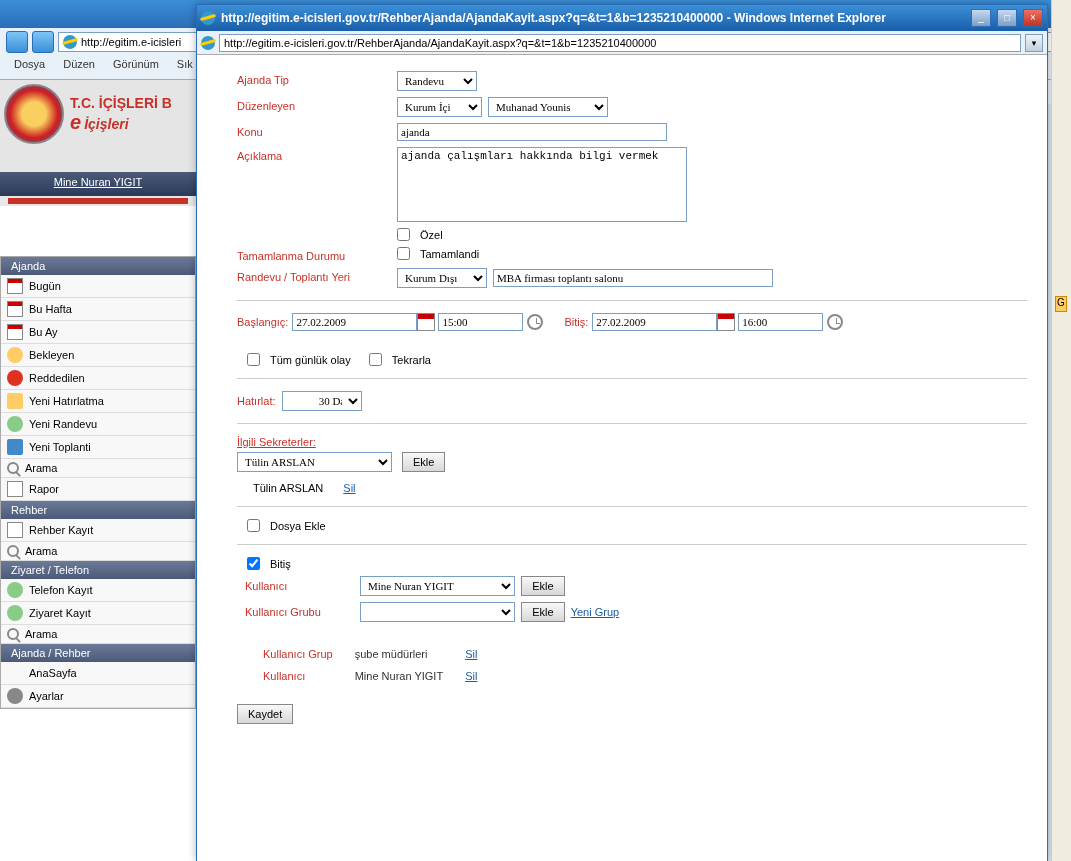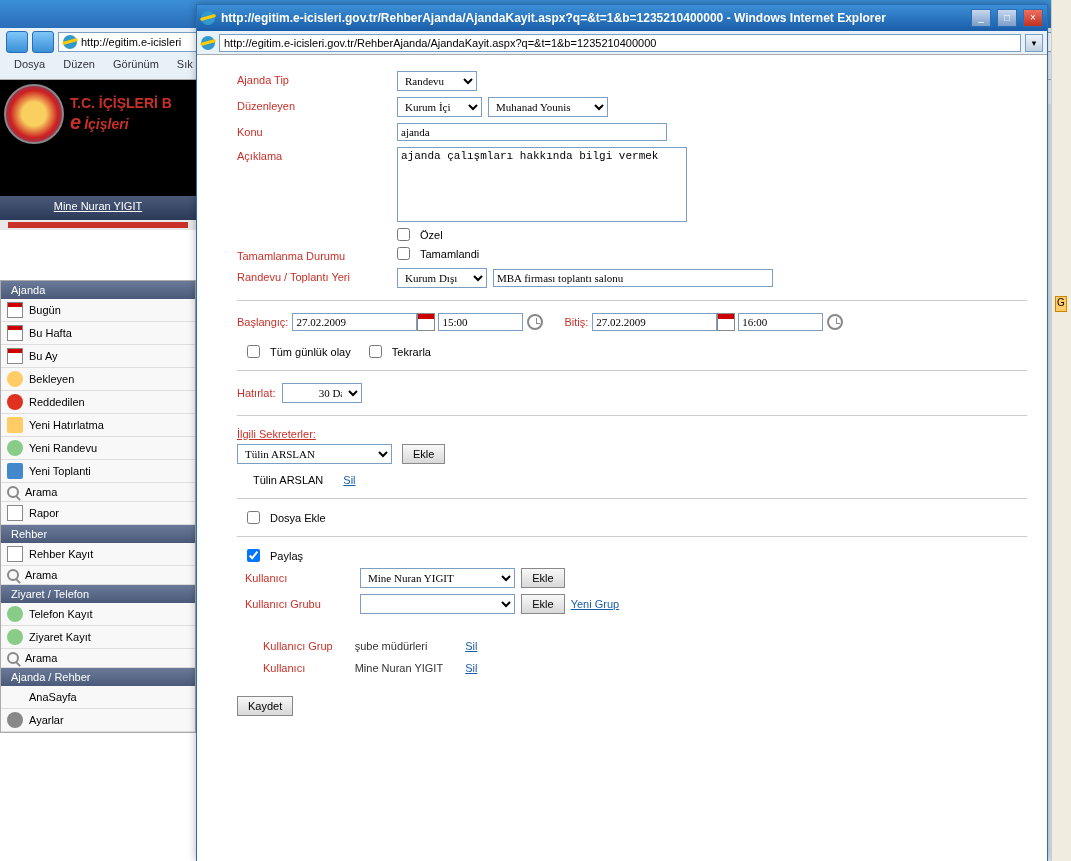--- a/index.html
+++ b/index.html
@@ -12,21 +12,21 @@
 .bg-nav { display: flex; gap: 4px; align-items: center; height: 24px; }
 .bg-nav-btn { width: 22px; height: 22px; background: linear-gradient(#7ec6f7,#3a8fd6); border: 1px solid #2a6db8; border-radius: 3px; }
 .bg-url { flex: 1; height: 20px; background: #fff; border: 1px solid #7a9ec6; padding: 2px 4px; display: flex; align-items: center; gap: 4px; }
 .bg-menu { display: flex; gap: 18px; padding: 4px 8px; color: #333; font-size: 11px; }
 .bg-tabrow { height: 24px; background: #e8f0f8; padding: 2px 6px; display: flex; gap: 4px; align-items: center; }
 .bg-tab { height: 20px; background: linear-gradient(#fff,#e0e8f0); border: 1px solid #9cb6d6; border-radius: 3px 3px 0 0; padding: 2px 8px; display: flex; align-items: center; gap: 4px; font-size: 11px; }
 .addtab { width: 18px; height: 18px; background: linear-gradient(#fff,#d0d8e0); border: 1px solid #9cb6d6; border-radius: 2px; text-align: center; line-height: 14px; color: #f0a030; font-weight: bold; }
 
 
 .site-left { position: absolute; top: 80px; left: 0; width: 196px; height: 781px; background: #fff; }
-.site-header { height: 116px; background: #000000; padding: 4px; }
+.site-header { height: 92px; background: #e5e5e5; padding: 4px; }
 .site-logo { display: flex; align-items: center; gap: 6px; }
 .logo-emblem { width: 60px; height: 60px; border-radius: 50%; background: radial-gradient(#f9d060 30%,#cc2020 60%,#3060b8); border: 2px solid #888; }
 .site-title { color: #c83028; font-weight: bold; font-size: 14px; }
 .e-logo { color: #c83028; font-weight: bold; font-size: 20px; font-style: italic; }
 .userbar { height: 24px; background: linear-gradient(#4a5a78,#2a3a58); color: #fff; padding: 4px 8px; text-align: center; }
 .userbar-name { text-decoration: underline; cursor: pointer; }
 .redbar { height: 10px; background: #e8e8e8; padding: 2px 8px; }
 .redbar-inner { height: 6px; background: #c83028; }
 
 
@@ -297,21 +297,21 @@
       <span class="date-ic"></span>
       <input type="text" style="width: 85px; margin-left: 3px;" value="15:00">
       <span class="clock-ic" style="margin-left:4px;"></span>
       <span style="color:#c83028;margin-left:21px;">Bitiş:</span>
       <input type="text" style="width: 125px; margin-left: 4px;" value="27.02.2009">
       <span class="date-ic"></span>
       <input type="text" style="width: 85px; margin-left: 3px;" value="16:00">
       <span class="clock-ic" style="margin-left:4px;"></span>
     </div>
 
-    <div class="form-row" style="margin-top:14px;">
+    <div class="form-row" style="margin-top:22px;">
       <div class="form-ctrl" style="margin-left:10px;">
         <input type="checkbox" style=""><span>Tüm günlük olay</span>
         &nbsp;&nbsp;
         <input type="checkbox" style=""><span>Tekrarla</span>
       </div>
     </div>
 
     <hr>
 
     <div class="form-row" style="align-items:center;">
@@ -341,21 +341,21 @@
         <input type="checkbox" style="">
           <span>Dosya Ekle</span>
       </div>
     </div>
 
     <hr>
 
     <div class="form-row">
       <div class="form-ctrl" style="margin-left:10px;">
         <input type="checkbox" checked="" style="">
-          <span>Paylaş</span>
+          <span>Bitiş</span>
       </div>
     </div>
 
     <div class="sub-indent">
       <div class="form-row" style="align-items:center;">
         <div style="width:115px;color:#c83028;">Kullanıcı</div>
         <select style="width:155px;"><option>Mine Nuran YIGIT</option></select>
         &nbsp;&nbsp;
         <button class="btn">Ekle</button>
       </div>

